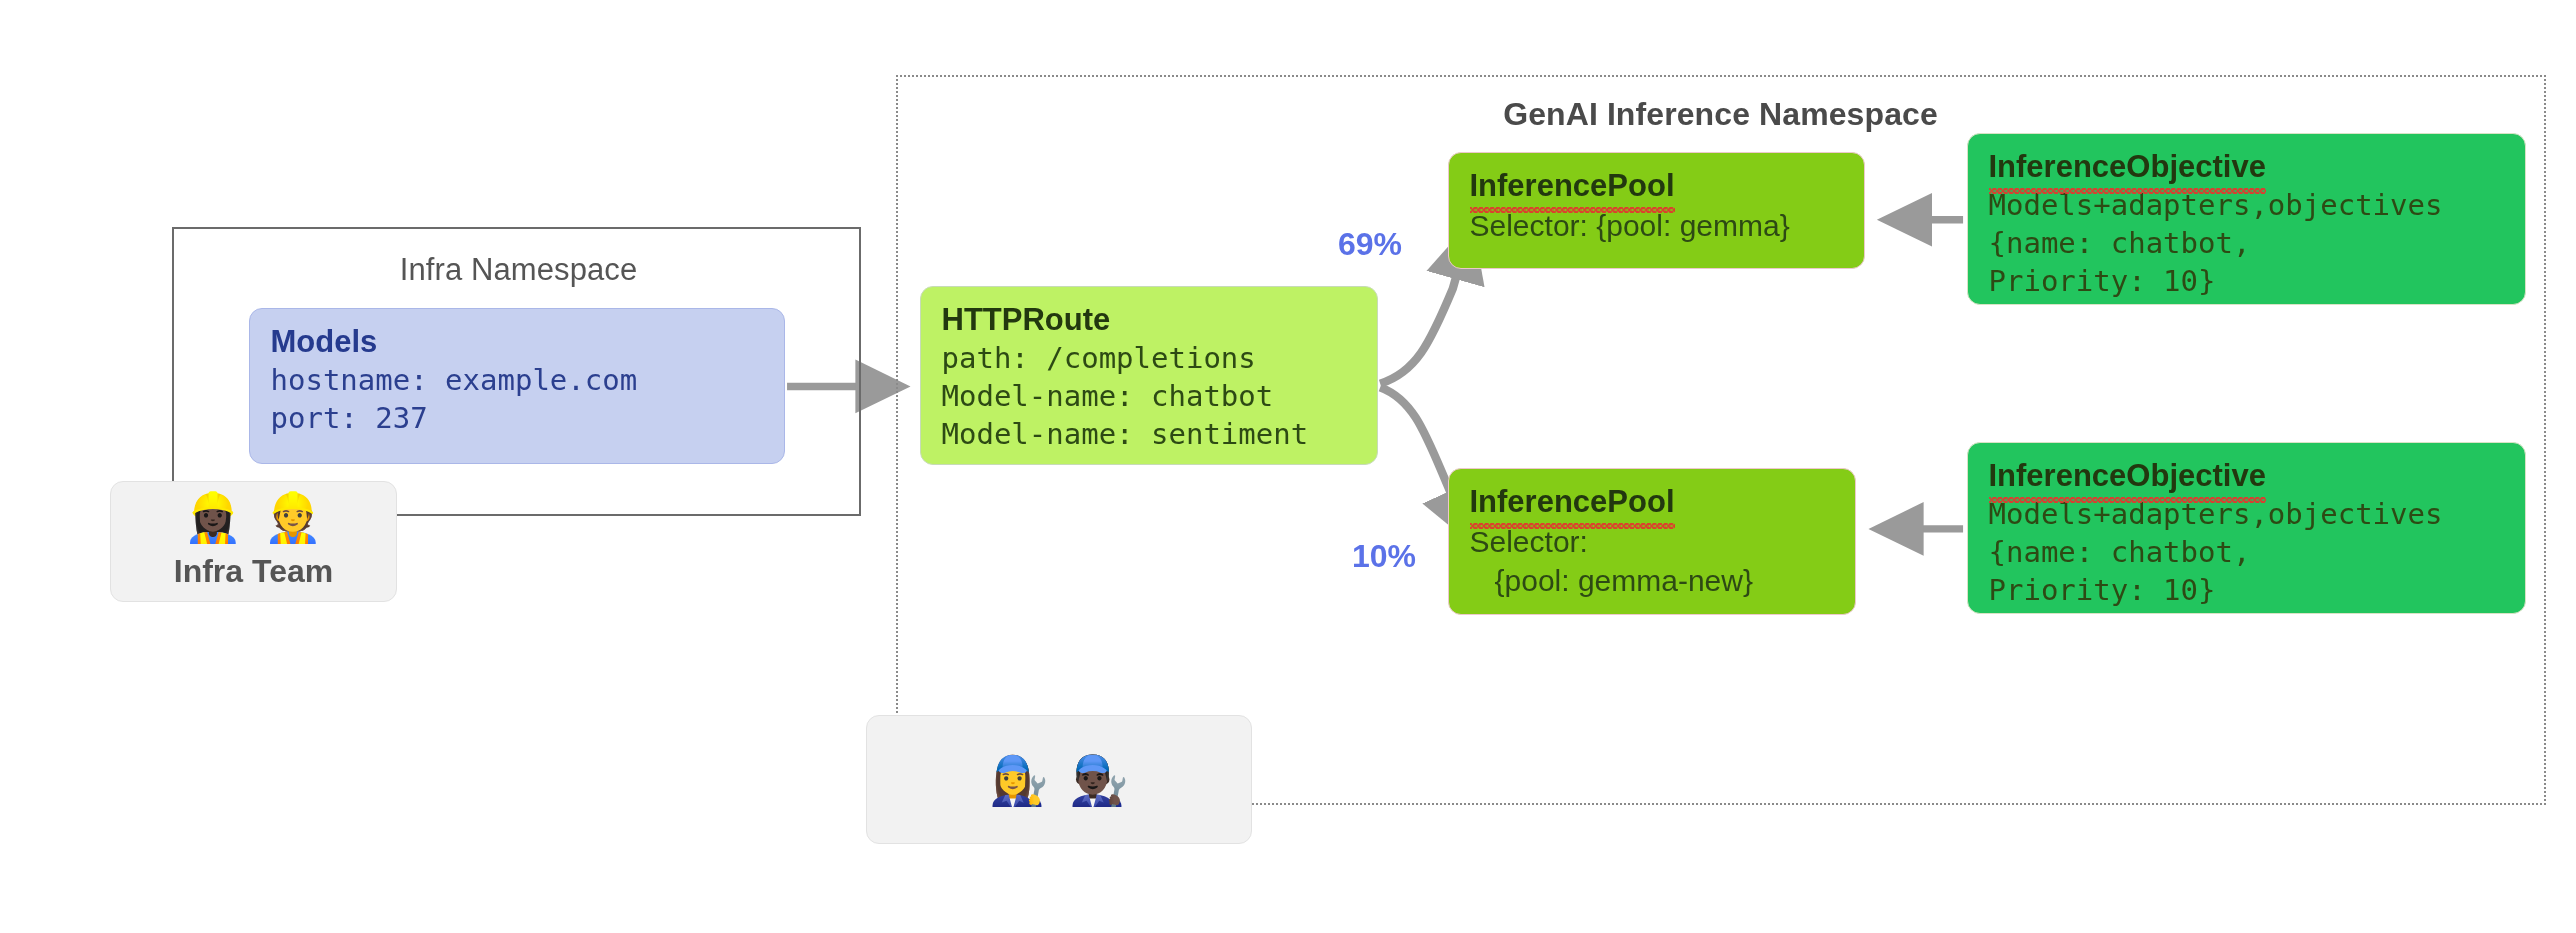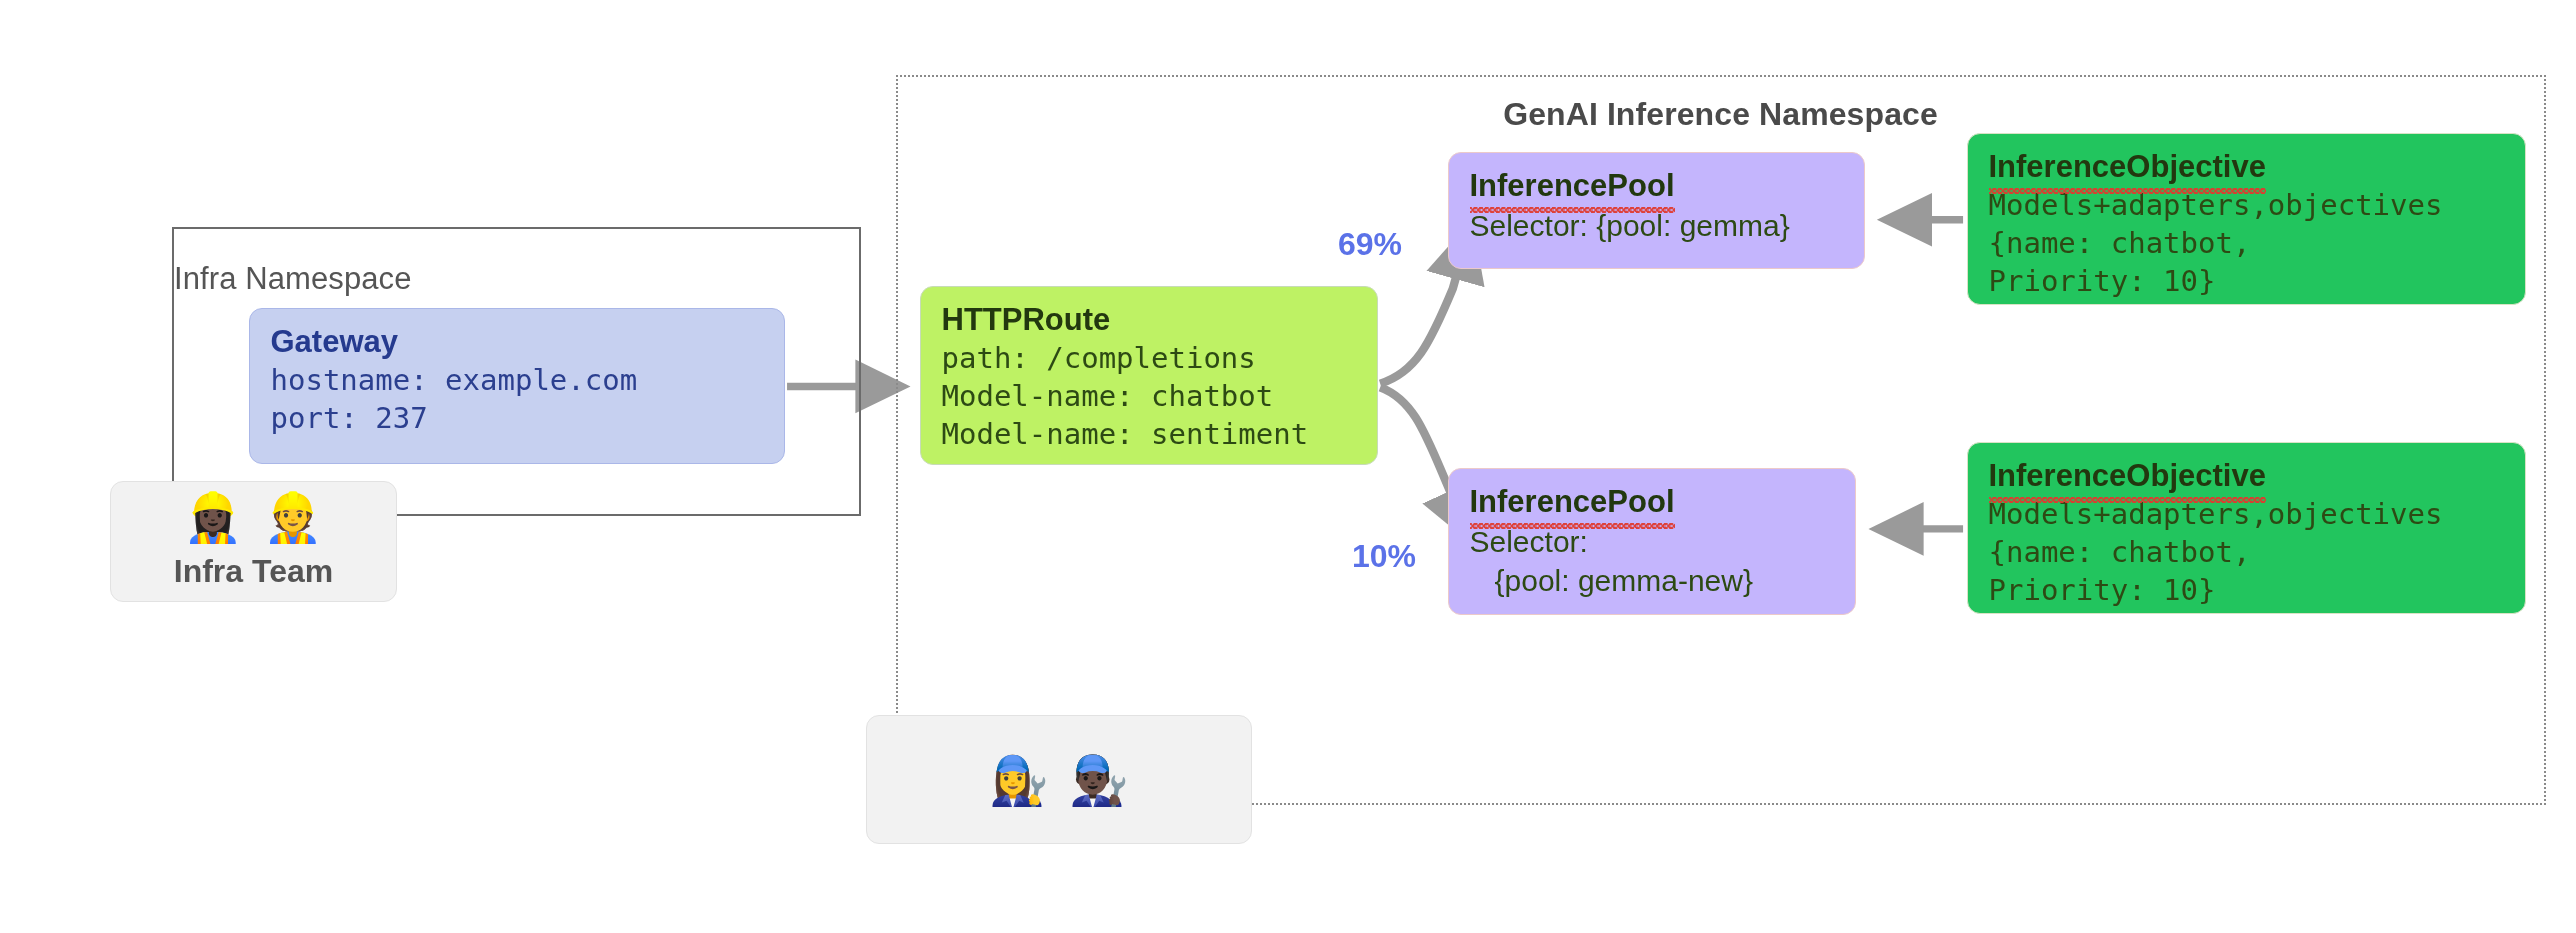--- a/index.html
+++ b/index.html
@@ -18,21 +18,21 @@
   }
   .ns-genai{
     left:896px;top:75px;width:1650px;height:730px;
     border:2.8px dotted #8a8a8a;
   }
   .ns-title{
     position:absolute;font-weight:bold;color:#4a4a4a;
     white-space:nowrap;letter-spacing:0.1px;
   }
   .ns-infra .ns-title{
-    top:32px;left:0;width:689px;
+    top:23px;left:0;width:689px;text-align:center;
     font-size:31px;font-weight:400;color:#555;
   }
   .ns-genai .ns-title{
     top:18.6px;left:0;width:1645px;text-align:center;
     font-size:32px;font-weight:bold;color:#4a4a4a;
   }
 
   
   .node{
     position:absolute;box-sizing:border-box;
@@ -73,21 +73,21 @@
   .n-gateway .body{color:#2b3f8f;}
 
   .n-httproute{
     left:920px;top:286px;width:458px;height:179px;
     background:#bef264;border:1.9px solid #c7dbb8;
   }
   .n-httproute .title{color:#22380f;}
   .n-httproute .body{color:#2d4a14;}
 
   .pool{
-    background:#c4b5fd;border:1.9px solid #ecc9ca;
+    background:#84cc16;border:1.9px solid #ecc9ca;
   }
   .pool .title{color:#22380f;}
   .pool .body-sans{color:#2d4a14;}
   .n-pool-1{left:1448px;top:152px;width:417px;height:117px;}
   .n-pool-2{left:1448px;top:468px;width:408px;height:147px;}
 
   .obj{
     background:#22c55e;border:1.9px solid #d8e3c5;
   }
   .obj .title{color:#22380f;}
@@ -160,21 +160,21 @@
 
   <div class="ns ns-infra">
     <div class="ns-title">Infra Namespace</div>
   </div>
 
   <div class="ns ns-genai">
     <div class="ns-title">GenAI Inference Namespace</div>
   </div>
 
   <div class="node n-gateway">
-    <div class="title">Gateway</div>
+    <div class="title">Models</div>
     <div class="body">hostname: example.com
 port: 237</div>
   </div>
 
   <div class="node n-httproute">
     <div class="title">HTTPRoute</div>
     <div class="body">path: /completions
 Model-name: chatbot
 Model-name: sentiment</div>
   </div>

